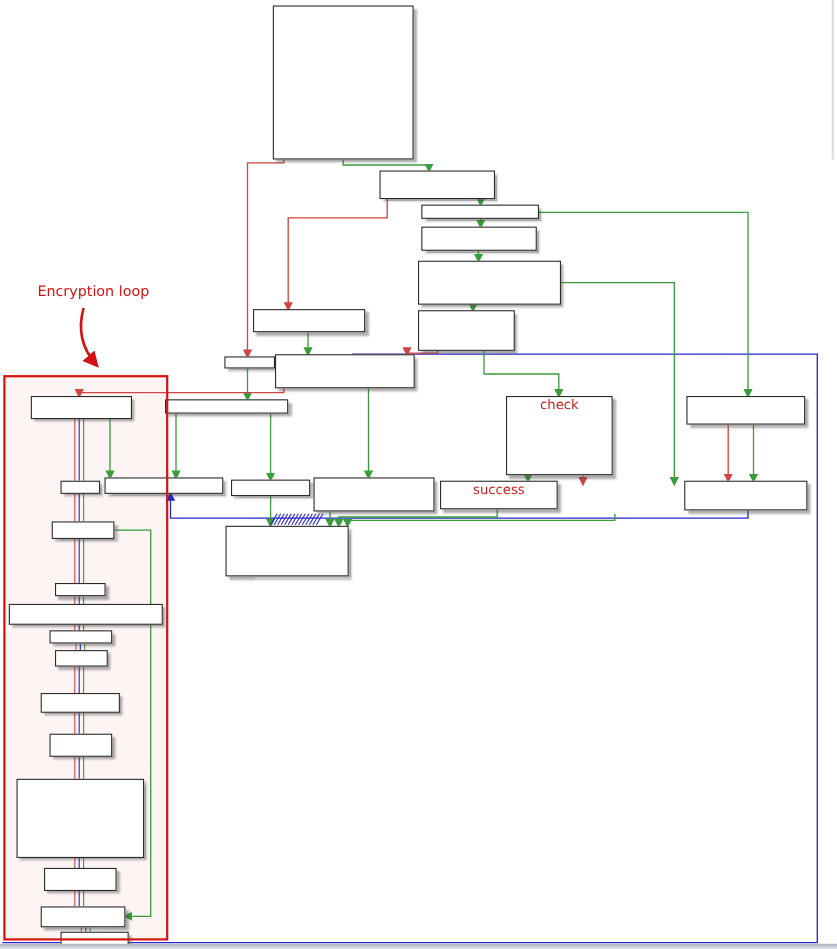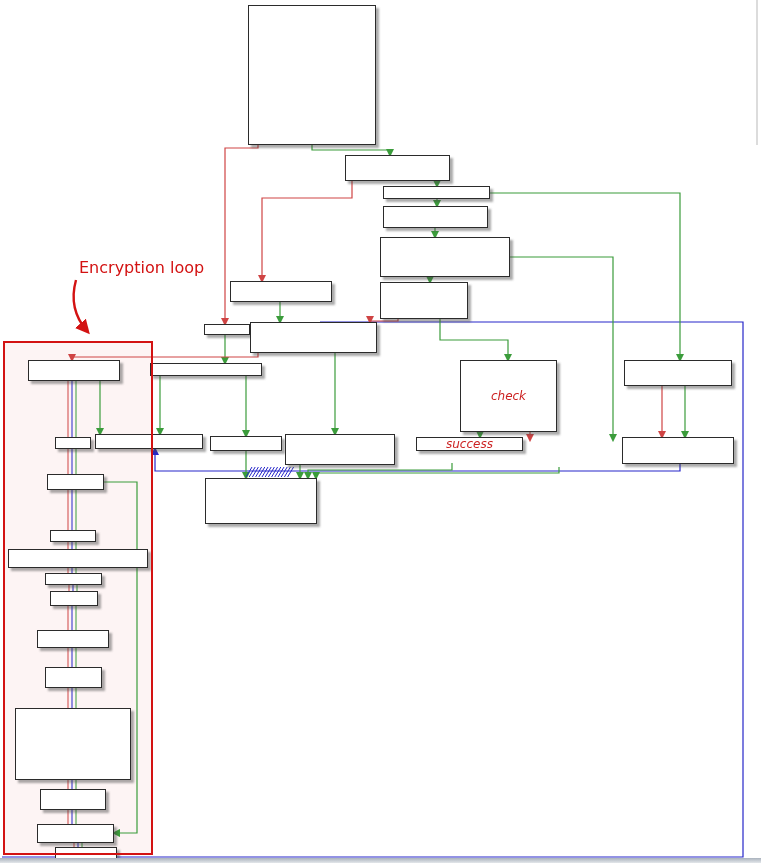--- a/index.html
+++ b/index.html
@@ -13,27 +13,27 @@
   }
   .layer { position: absolute; left: 0; top: 0; width: 761px; height: 863px; }
   #region-fill { position: absolute; background: var(--region-fill); z-index: 0; }
   #edges { z-index: 1; }
   #blocks { z-index: 2; }
   .block {
     position: absolute;
     background: var(--block-fill);
     border: 1px solid var(--block-border);
     box-shadow: 3px 3px 2px var(--block-shadow);
-    display: flex; align-items: center; justify-content: center; font-style: italic;
+    display: flex; justify-content: center;
   }
   .block-label { color: var(--label-red); font-size: 12px; }
   #region-border { position: absolute; border: 2.5px solid var(--region-border); z-index: 3; }
   #annotation {
     position: absolute; color: var(--annotation-red);
-    font-size: 16px; white-space: nowrap; z-index: 4; margin-left: 45px;
+    font-size: 13px; white-space: nowrap; z-index: 4;
   }
   #arrow { z-index: 4; pointer-events: none; }
   #scroll-edge { position: absolute; left: 756px; top: 0; width: 2px; height: 145px; background: var(--scroll-edge); z-index: 5; }
   #bottom-chrome {
     position: absolute; left: 0; right: 0; bottom: 0; height: 5px;
     background: linear-gradient(var(--chrome-top), var(--chrome-bottom));
     z-index: 5;
   }
 </style>
 </head>
@@ -148,21 +148,21 @@
       <div class="block" style="left: 28px; top: 360px; width: 92px; height: 21px;"></div>
       <div class="block" style="left: 150px; top: 363px; width: 112px; height: 13px;"></div>
       <div class="block" style="left: 460px; top: 360px; width: 97px; height: 72px;">
         <span class="block-label">check</span>
       </div>
       <div class="block" style="left: 624px; top: 360px; width: 108px; height: 26px;"></div>
       <div class="block" style="left: 55px; top: 437px; width: 36px; height: 12px;"></div>
       <div class="block" style="left: 95px; top: 434px; width: 108px; height: 15px;"></div>
       <div class="block" style="left: 210px; top: 436px; width: 72px; height: 15px;"></div>
       <div class="block" style="left: 285px; top: 434px; width: 110px; height: 31px;"></div>
-      <div class="block" style="left: 416px; top: 437px; width: 107px; height: 14px;">
+      <div class="block" style="left: 400px; top: 437px; width: 107px; height: 26px;">
         <span class="block-label">success</span>
       </div>
       <div class="block" style="left: 622px; top: 437px; width: 112px; height: 27px;"></div>
       <div class="block" style="left: 205px; top: 478px; width: 112px; height: 46px;"></div>
       <div class="block" style="left: 47px; top: 474px; width: 57px; height: 16px;"></div>
       <div class="block" style="left: 50px; top: 530px; width: 46px; height: 12px;"></div>
       <div class="block" style="left: 8px; top: 549px; width: 140px; height: 19px;"></div>
       <div class="block" style="left: 45px; top: 573px; width: 57px; height: 12px;"></div>
       <div class="block" style="left: 50px; top: 591px; width: 48px; height: 15px;"></div>
       <div class="block" style="left: 37px; top: 630px; width: 72px; height: 18px;"></div>

